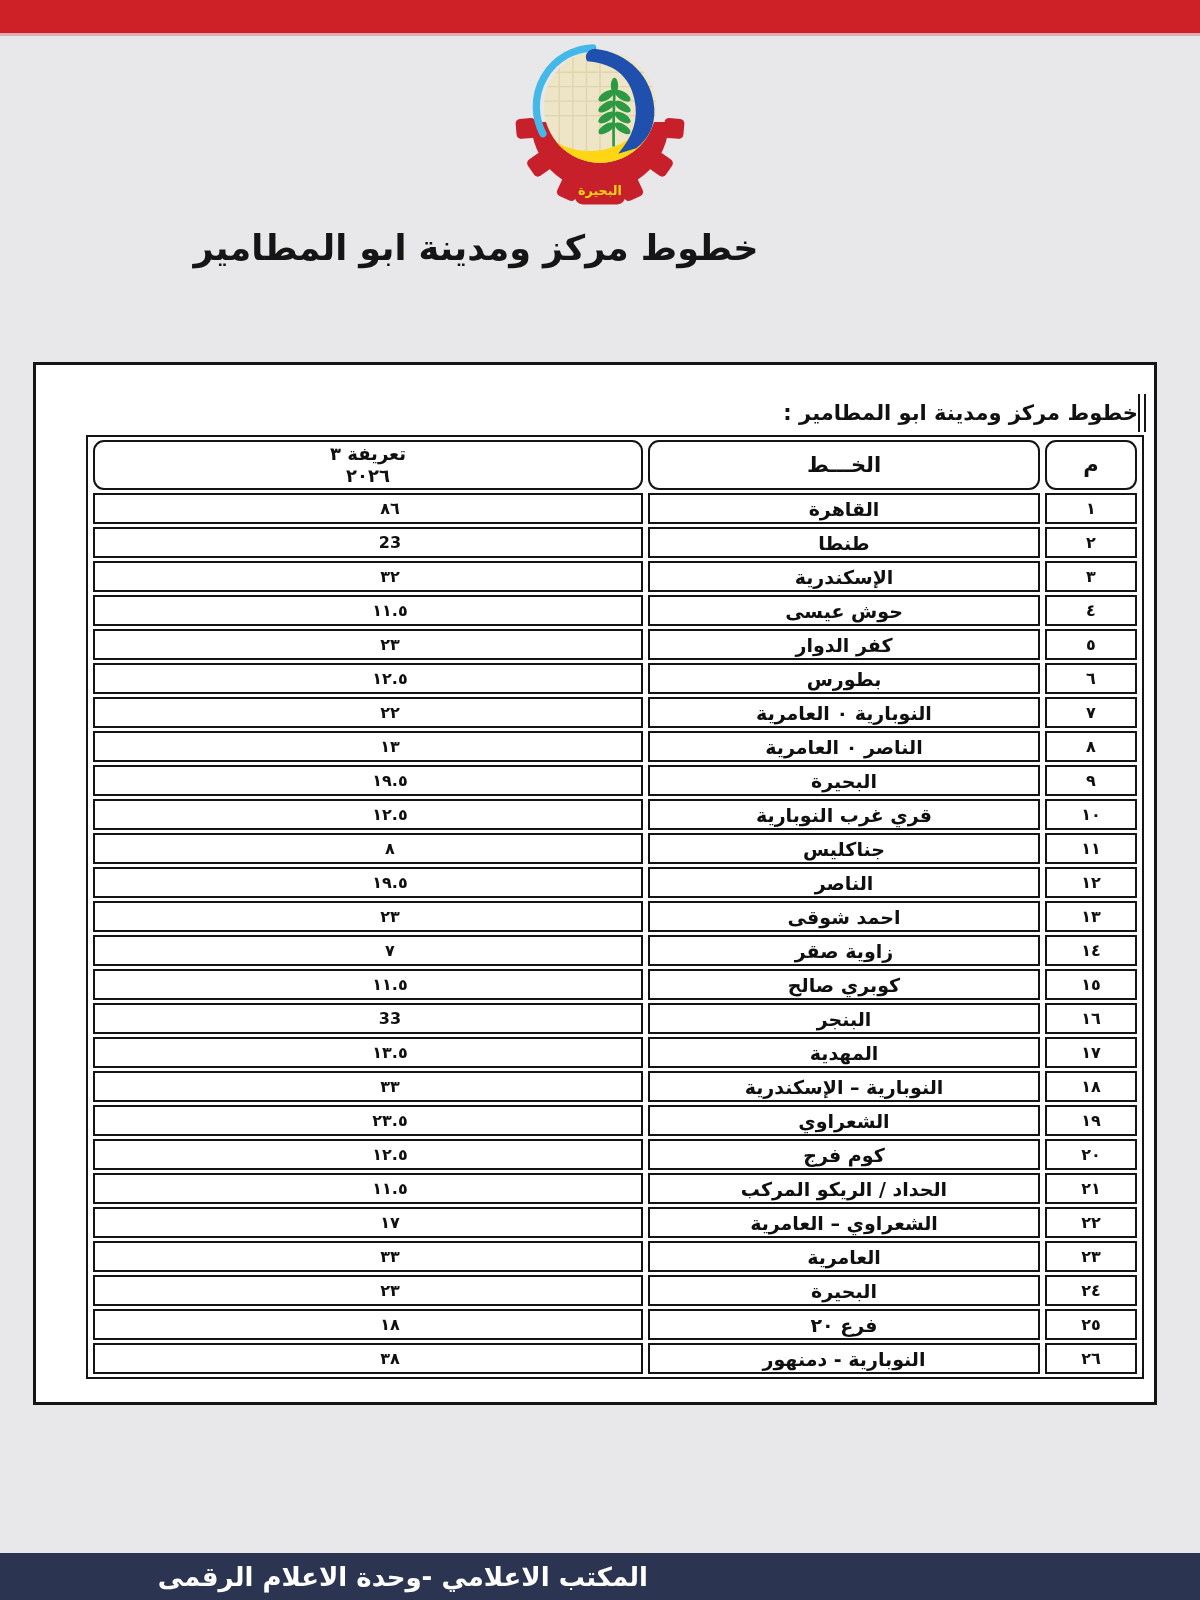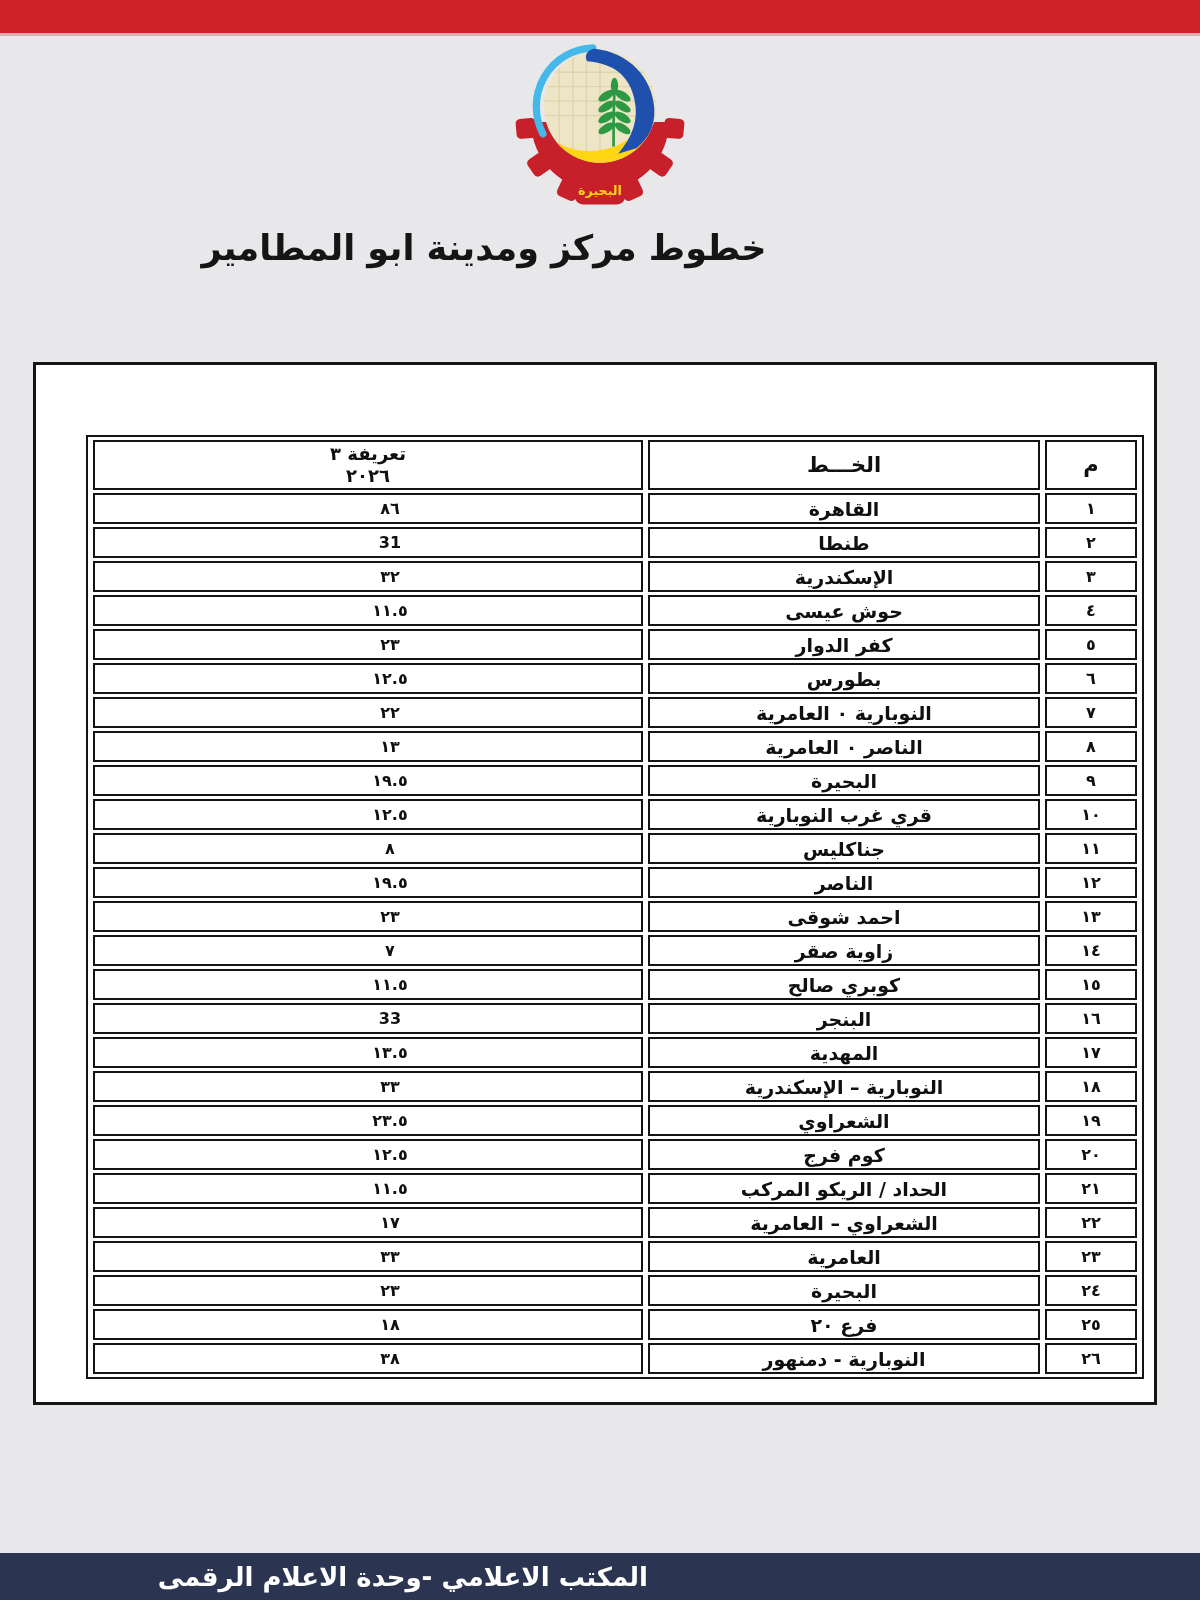--- a/index.html
+++ b/index.html
@@ -10,21 +10,21 @@
   }
   .top-bar{
     position:absolute;top:0;left:0;width:1200px;height:33px;
     background:#cd2127;border-bottom:3px solid #e0aeb2;
   }
   .logo-wrap{
     position:absolute;top:36px;left:50%;transform:translateX(-50%);
     width:176px;height:172px;
   }
   .page-title{
-    position:absolute;top:228px;left:8px;width:952px;
+    position:absolute;top:228px;left:0;width:952px;
     text-align:center;font-size:35px;font-weight:bold;color:#151515;
     direction:rtl;letter-spacing:0;
   }
   .doc-page{
     position:absolute;left:33px;top:362px;width:1118px;height:1037px;
     background:#ffffff;border:3px solid #151515;
   }
   .caption-row{
     position:absolute;top:29px;right:5px;display:flex;align-items:center;
   }
@@ -43,21 +43,21 @@
     border:2px solid #141414;
     table-layout:fixed;width:1058px;
   }
   .fare-table th,.fare-table td{
     border:2px solid #141414;
     text-align:center;vertical-align:middle;
     font-weight:bold;color:#101010;padding:0;
     background:#ffffff;
     overflow:hidden;white-space:nowrap;
   }
-  .fare-table th{height:46px;font-size:21px;}
+  .fare-table th{height:46px;font-size:21px;border-radius:11px;}
   .fare-table td{height:27px;}
   .col-num{width:92px;}
   .col-line{width:392px;}
   .col-fare{width:auto;}
   td.c-num{font-size:16px;}
   td.c-line{font-size:19px;}
   td.c-fare{font-size:16px;padding-left:44px;}
   .fare-head div{line-height:1.2;font-size:18px;}
   .footer-bar{
     position:absolute;left:0;bottom:0;width:1200px;height:47px;
@@ -127,20 +127,24 @@
       <ellipse cx="115" cy="102" rx="10" ry="4.5" transform="rotate(32 115 102)"></ellipse>
     </g>
 
     <text x="90" y="176" text-anchor="middle" font-size="14" font-weight="bold" fill="#ffd614" font-family="DejaVu Sans, sans-serif" direction="rtl">البحيرة</text>
   </svg>
 </div>
 
 <div class="page-title">خطوط مركز ومدينة ابو المطامير</div>
 
 <div class="doc-page">
+  <div class="caption-row">
+    <span class="caption-text">خطوط مركز ومدينة ابو المطامير :</span>
+    <span class="caption-bar"></span>
+  </div>
 
   <table class="fare-table">
     <colgroup>
       <col class="col-num">
         <col class="col-line">
         <col class="col-fare">
     </colgroup>
     <thead>
       <tr>
         <th>م</th>
@@ -153,21 +157,21 @@
     </thead>
     <tbody>
         <tr>
           <td class="c-num">١</td>
           <td class="c-line">القاهرة</td>
           <td class="c-fare">٨٦</td>
         </tr>
         <tr>
           <td class="c-num">٢</td>
           <td class="c-line">طنطا</td>
-          <td class="c-fare">31</td>
+          <td class="c-fare">23</td>
         </tr>
         <tr>
           <td class="c-num">٣</td>
           <td class="c-line">الإسكندرية</td>
           <td class="c-fare">٣٢</td>
         </tr>
         <tr>
           <td class="c-num">٤</td>
           <td class="c-line">حوش عيسى</td>
           <td class="c-fare">١١.٥</td>

